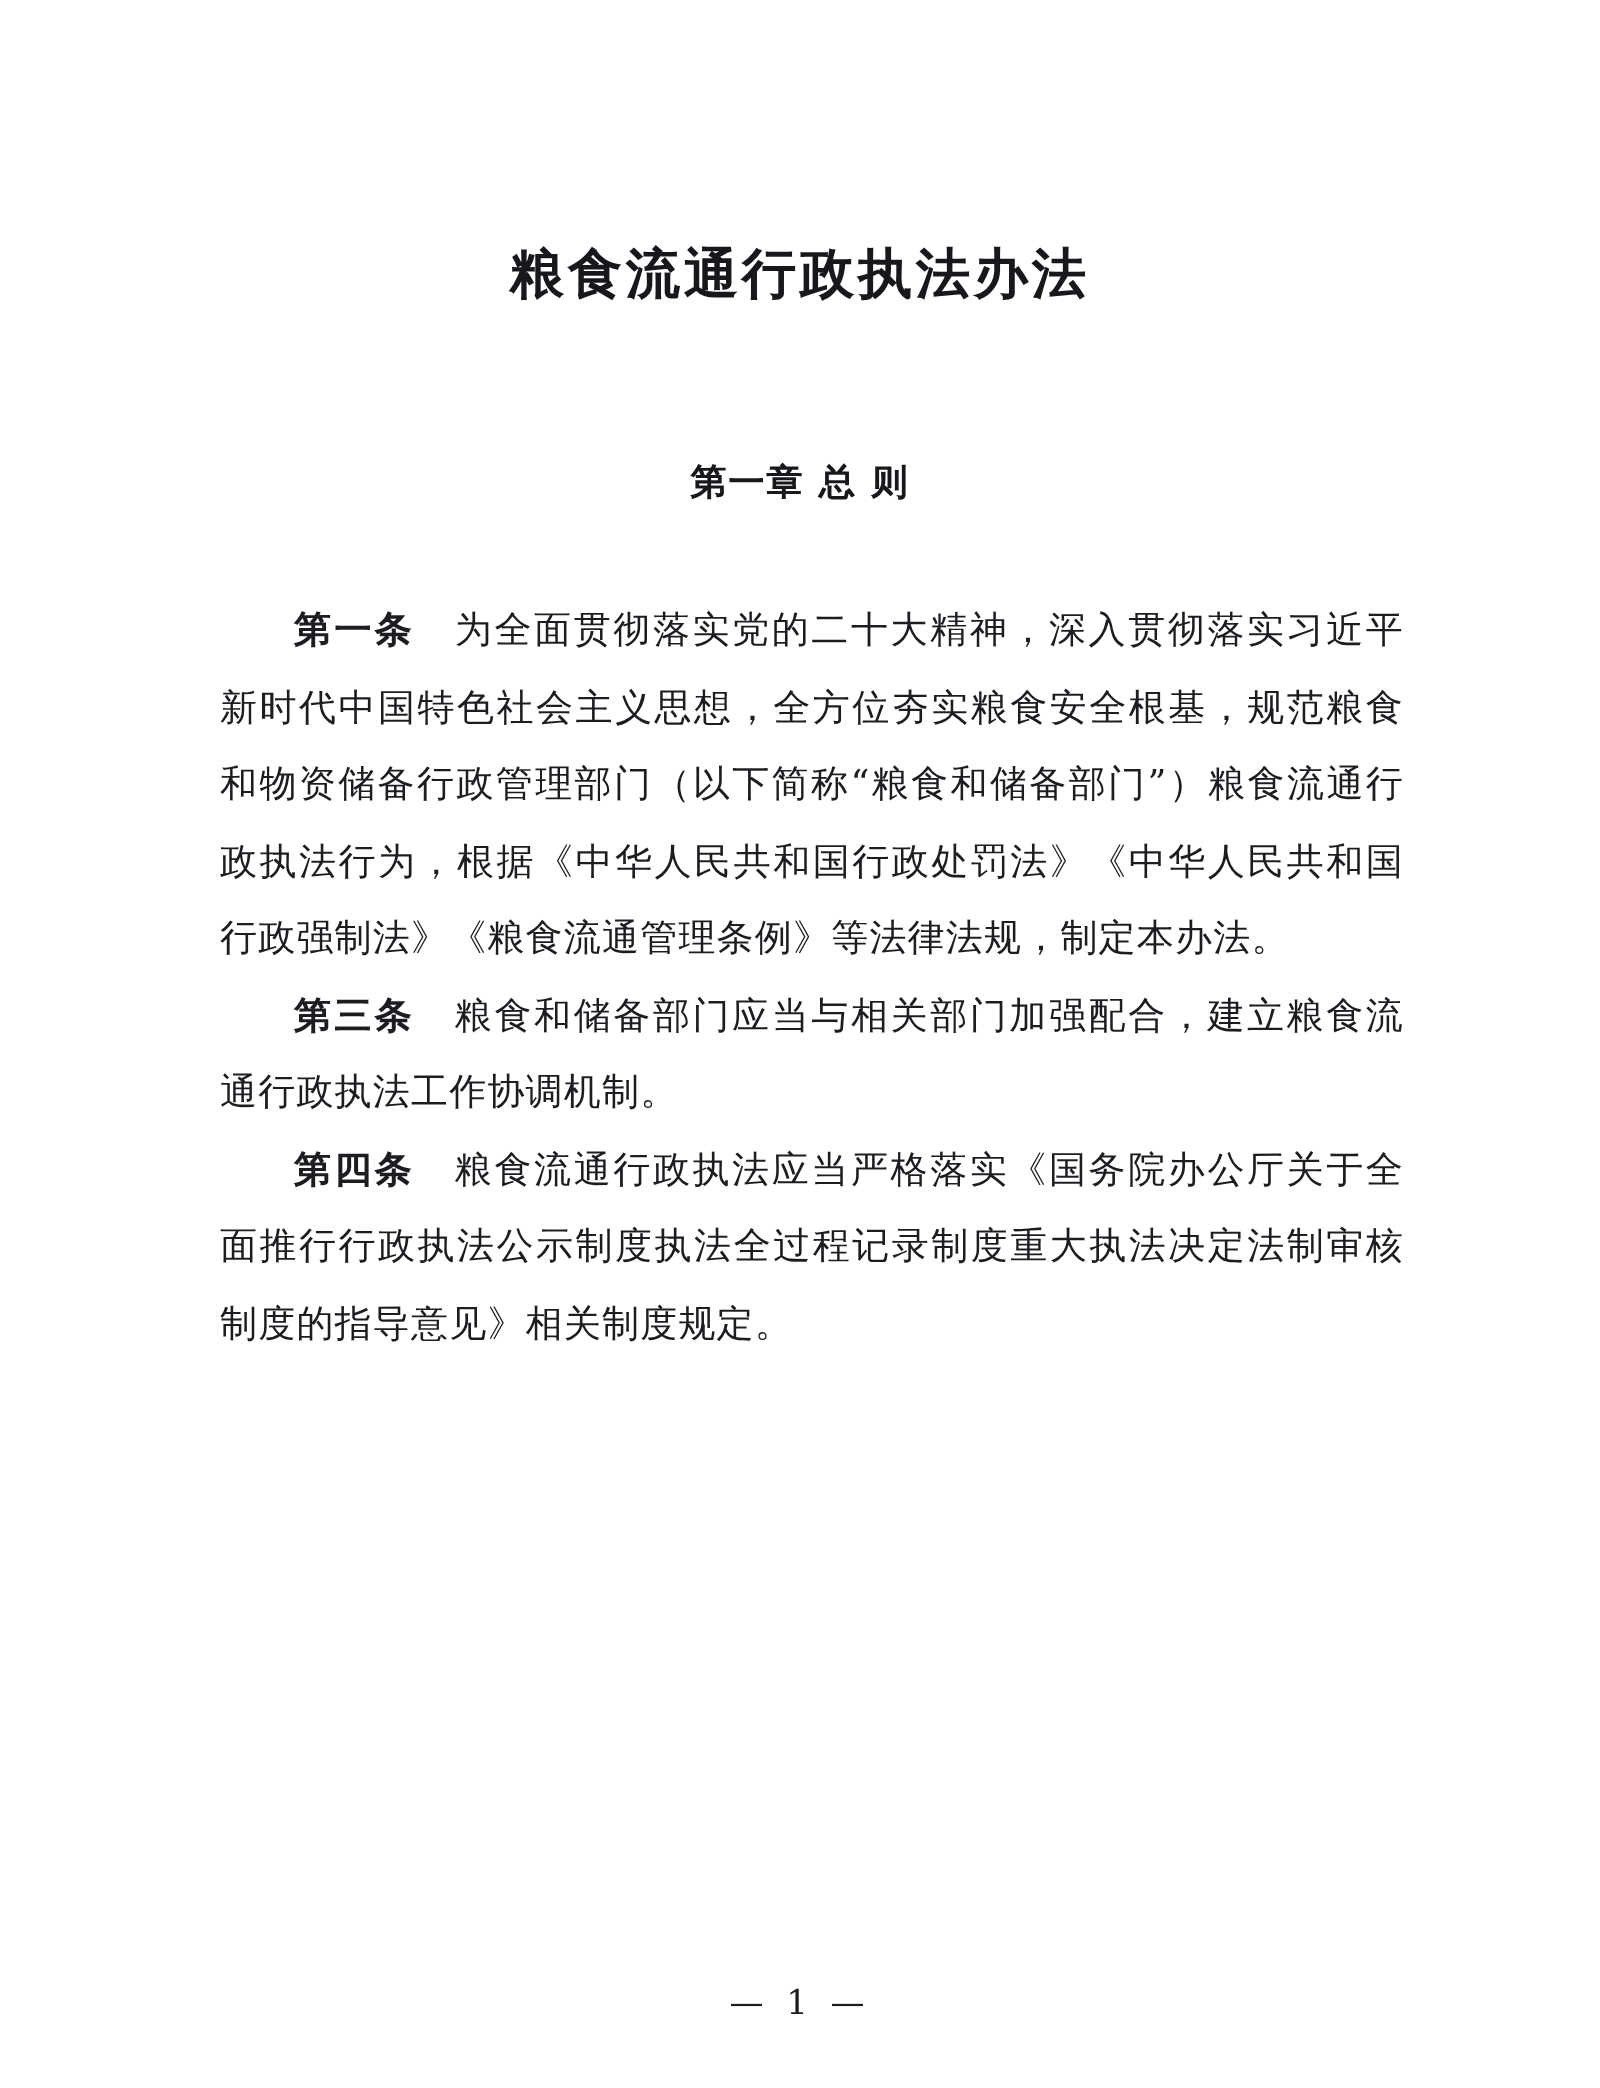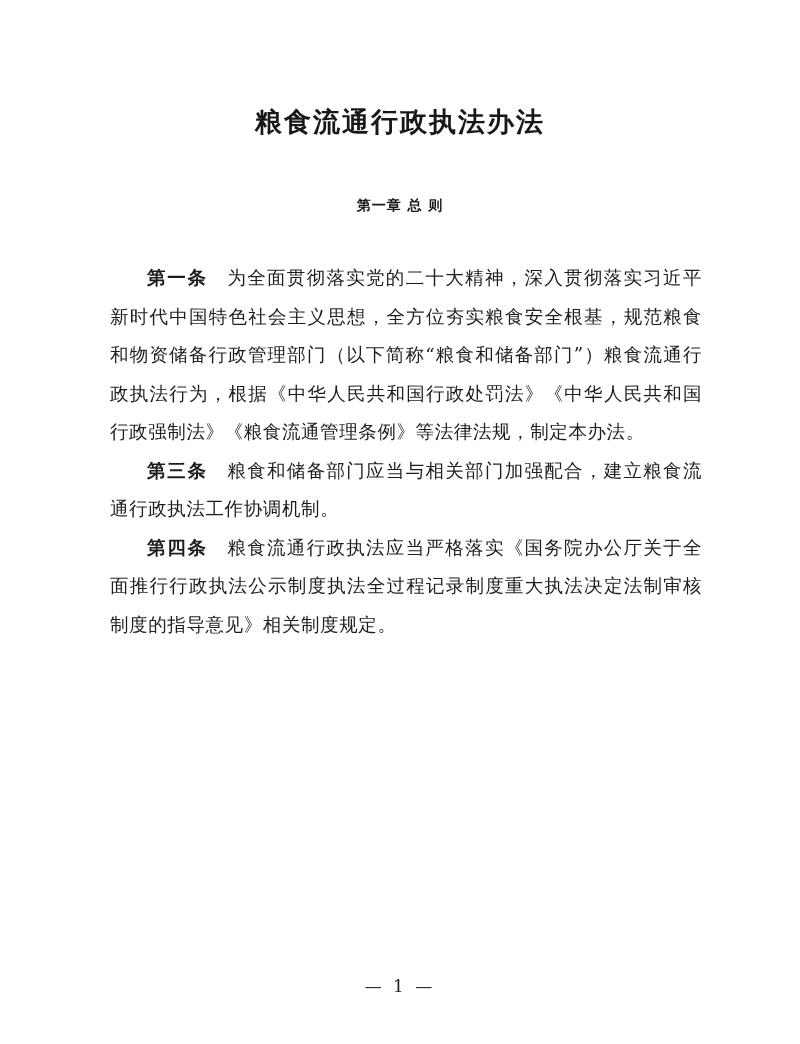--- a/index.html
+++ b/index.html
@@ -20,28 +20,28 @@
     height: 1044px;
     box-sizing: border-box;
     padding: 0 98px;
     position: relative;
   }
   .doc-title {
     text-align: center;
     font-size: 27px;
     font-weight: bold;
     letter-spacing: 2px;
-    margin: 0;
+    margin: 16px;
     padding-top: 104px;
     line-height: 1.3;
     color: #16181c;
   }
   .chapter-heading {
     text-align: center;
-    font-size: 14px;
+    font-size: 18px;
     font-weight: bold;
     letter-spacing: 1px;
     margin: 0;
     padding-top: 58px;
     color: #16181c;
   }
   .body-block {
     padding-top: 44px;
   }
   p.para {

